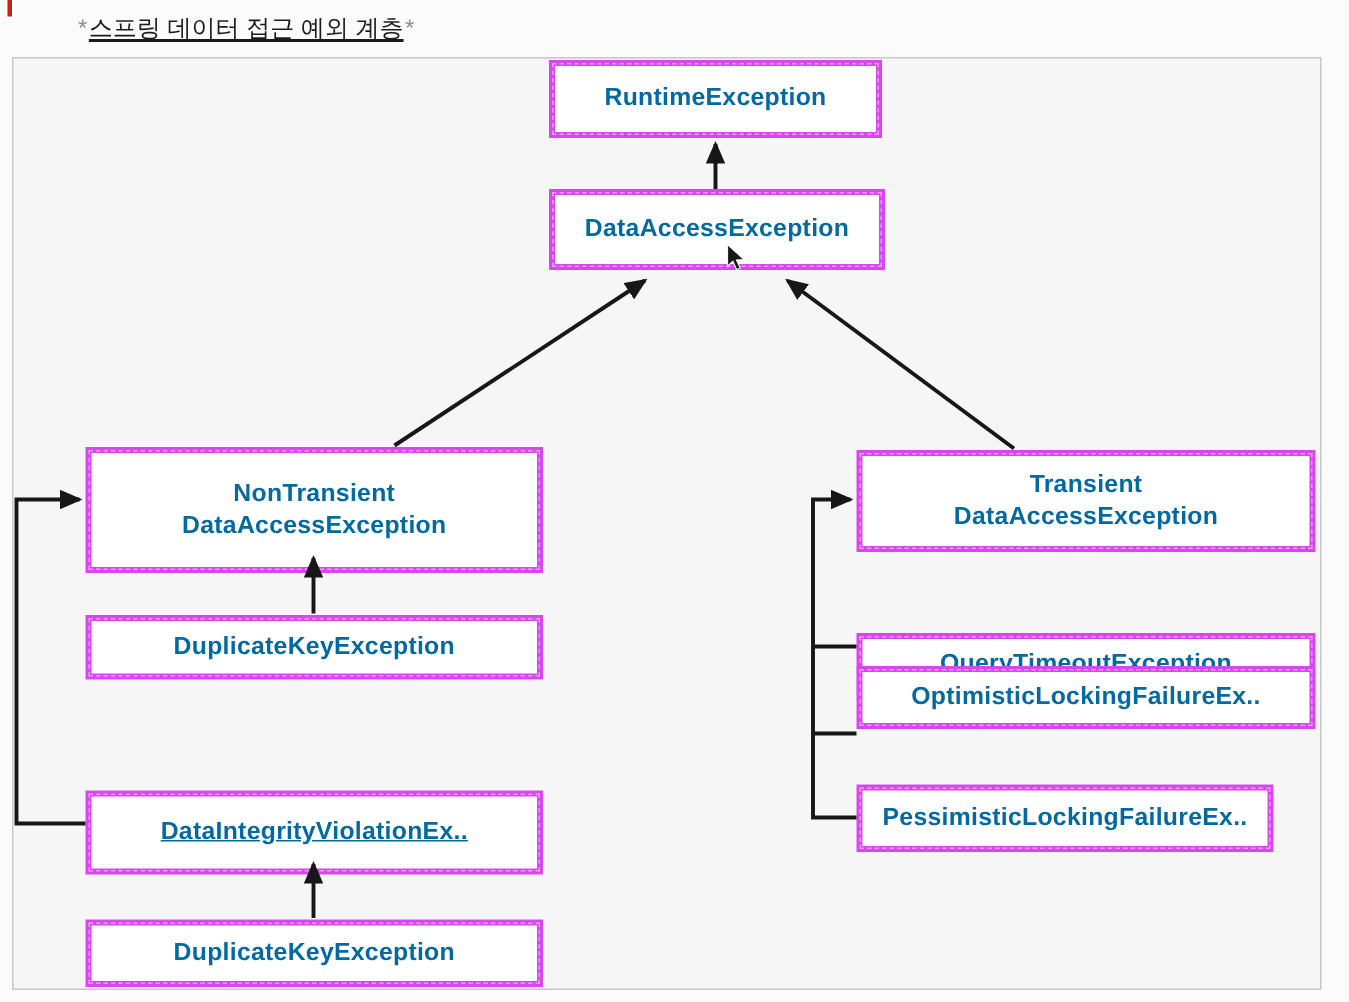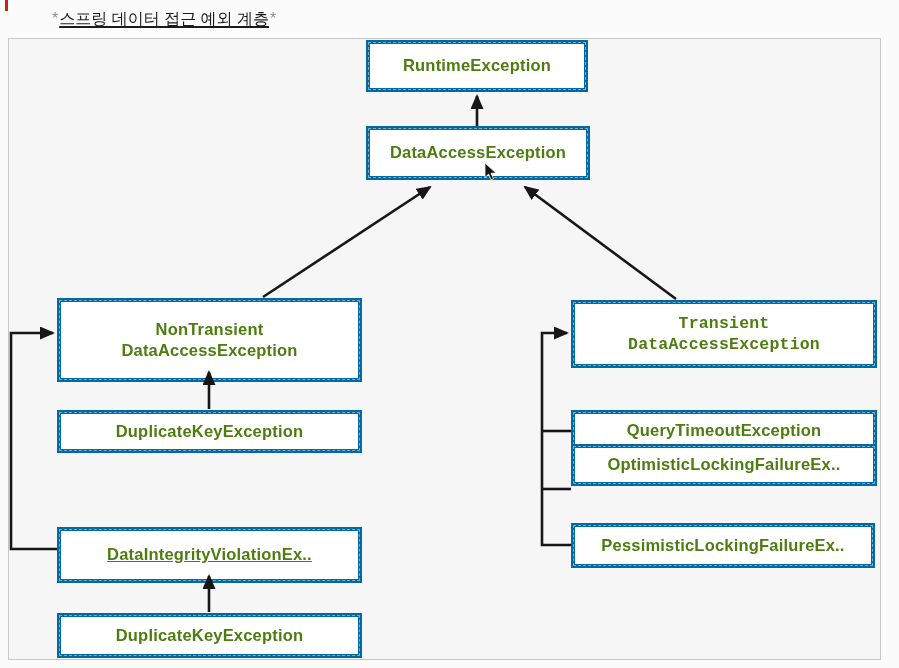--- a/index.html
+++ b/index.html
@@ -38,40 +38,40 @@
     width: 873px; height: 622px;
     box-sizing: border-box;
     background: #f6f6f7;
     border: 1px solid #c7c7c9;
   }
 
   
   .node {
     position: absolute; box-sizing: border-box;
     background: #ffffff;
-    border: 4px solid #0369a1;
+    border: 4px solid #d946ef;
     outline: 1px dashed rgba(255,255,255,0.45);
     outline-offset: -3px;
     display: flex; align-items: center; justify-content: center;
     text-align: center;
-    font-weight: bold; font-size: 16.5px; color: #4d7c0f;
+    font-weight: bold; font-size: 16.5px; color: #0369a1;
     line-height: 1.3;
     white-space: pre-line;
     letter-spacing: 0.2px;
   }
   #n-runtime       { left: 366px; top: 40px;  width: 222px; height: 52px; }
   #n-dataaccess    { left: 366px; top: 126px; width: 224px; height: 54px; }
   #n-nontransient  { left: 57px;  top: 298px; width: 305px; height: 84px; }
   #n-badsql        { left: 57px;  top: 410px; width: 305px; height: 43px; }
   #n-dataintegrity { left: 57px;  top: 527px; width: 305px; height: 56px; text-decoration: underline; }
   #n-duplicatekey  { left: 57px;  top: 613px; width: 305px; height: 45px; text-align: center; }
-  #n-transient     { left: 571px; top: 300px; width: 306px; height: 68px; font-family: Liberation Mono, monospace; }
-  #n-querytimeout  { left: 571px; top: 410px; width: 306px; height: 42px; }
+  #n-transient     { left: 571px; top: 300px; width: 306px; height: 68px; }
+  #n-querytimeout  { left: 571px; top: 422px; width: 306px; height: 42px; }
   #n-optimistic    { left: 571px; top: 444px; width: 306px; height: 42px; }
-  #n-pessimistic   { left: 571px; top: 523px; width: 304px; height: 45px; }
+  #n-pessimistic   { left: 571px; top: 523px; width: 278px; height: 45px; }
 
   .connectors, .cursor {
     position: absolute; left: 0; top: 0; pointer-events: none;
   }
   .cursor { left: 483px; top: 162px; }
 </style>
 </head>
 <body>
 
 <div class="red-marker"></div>

